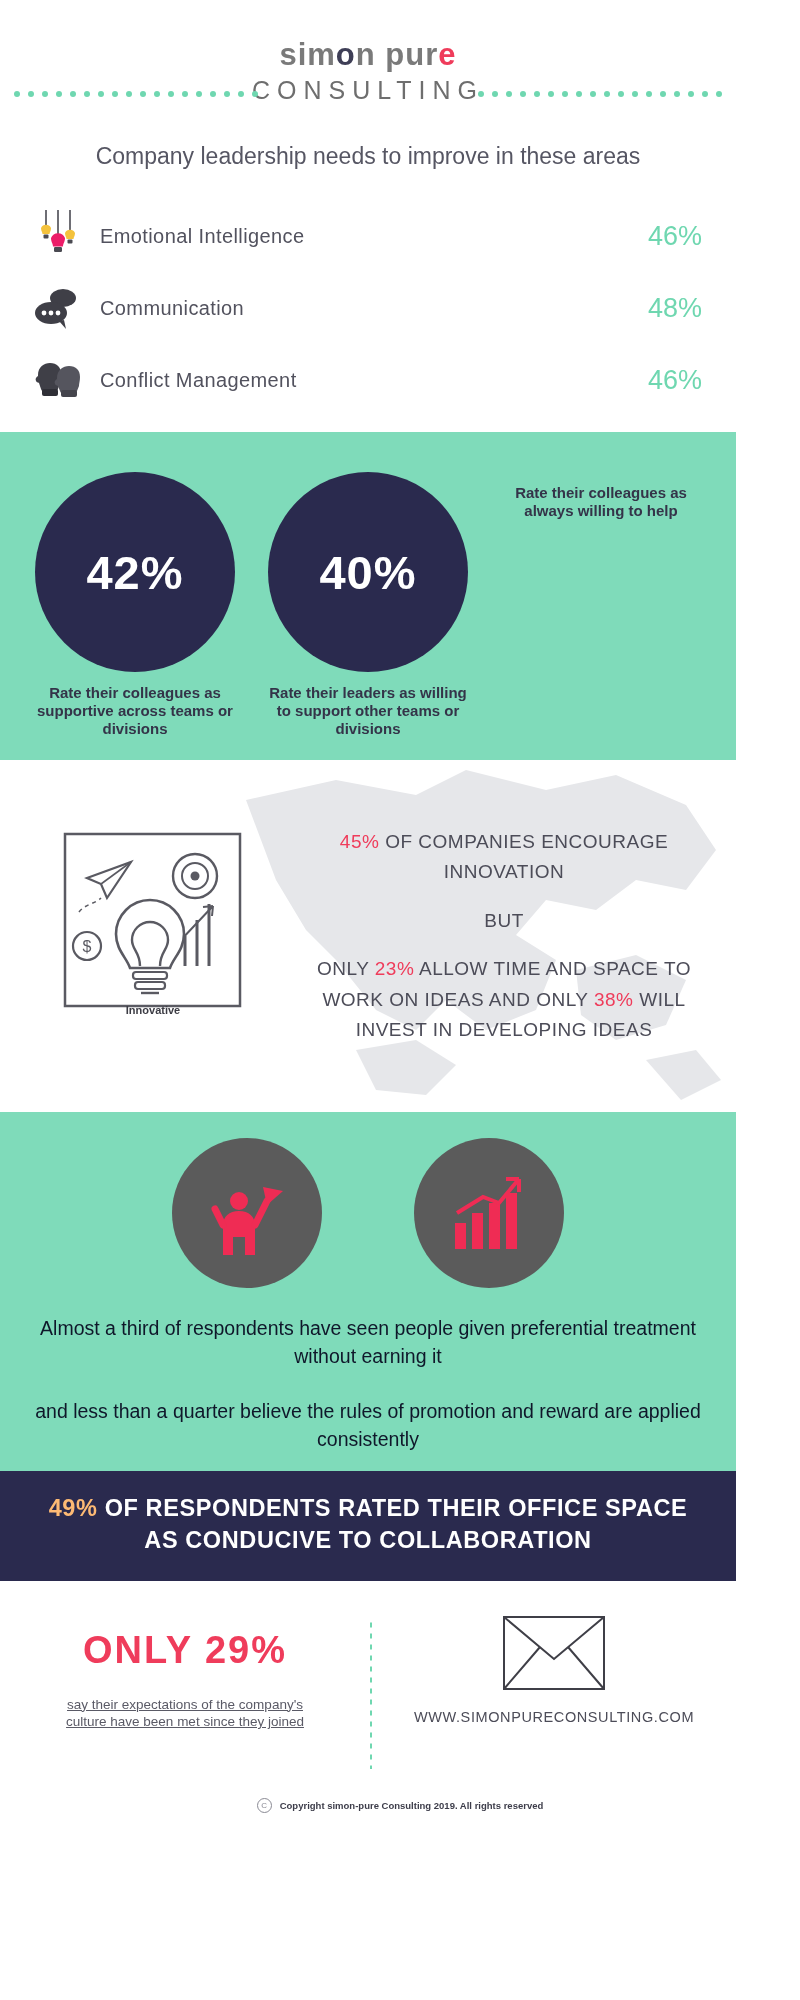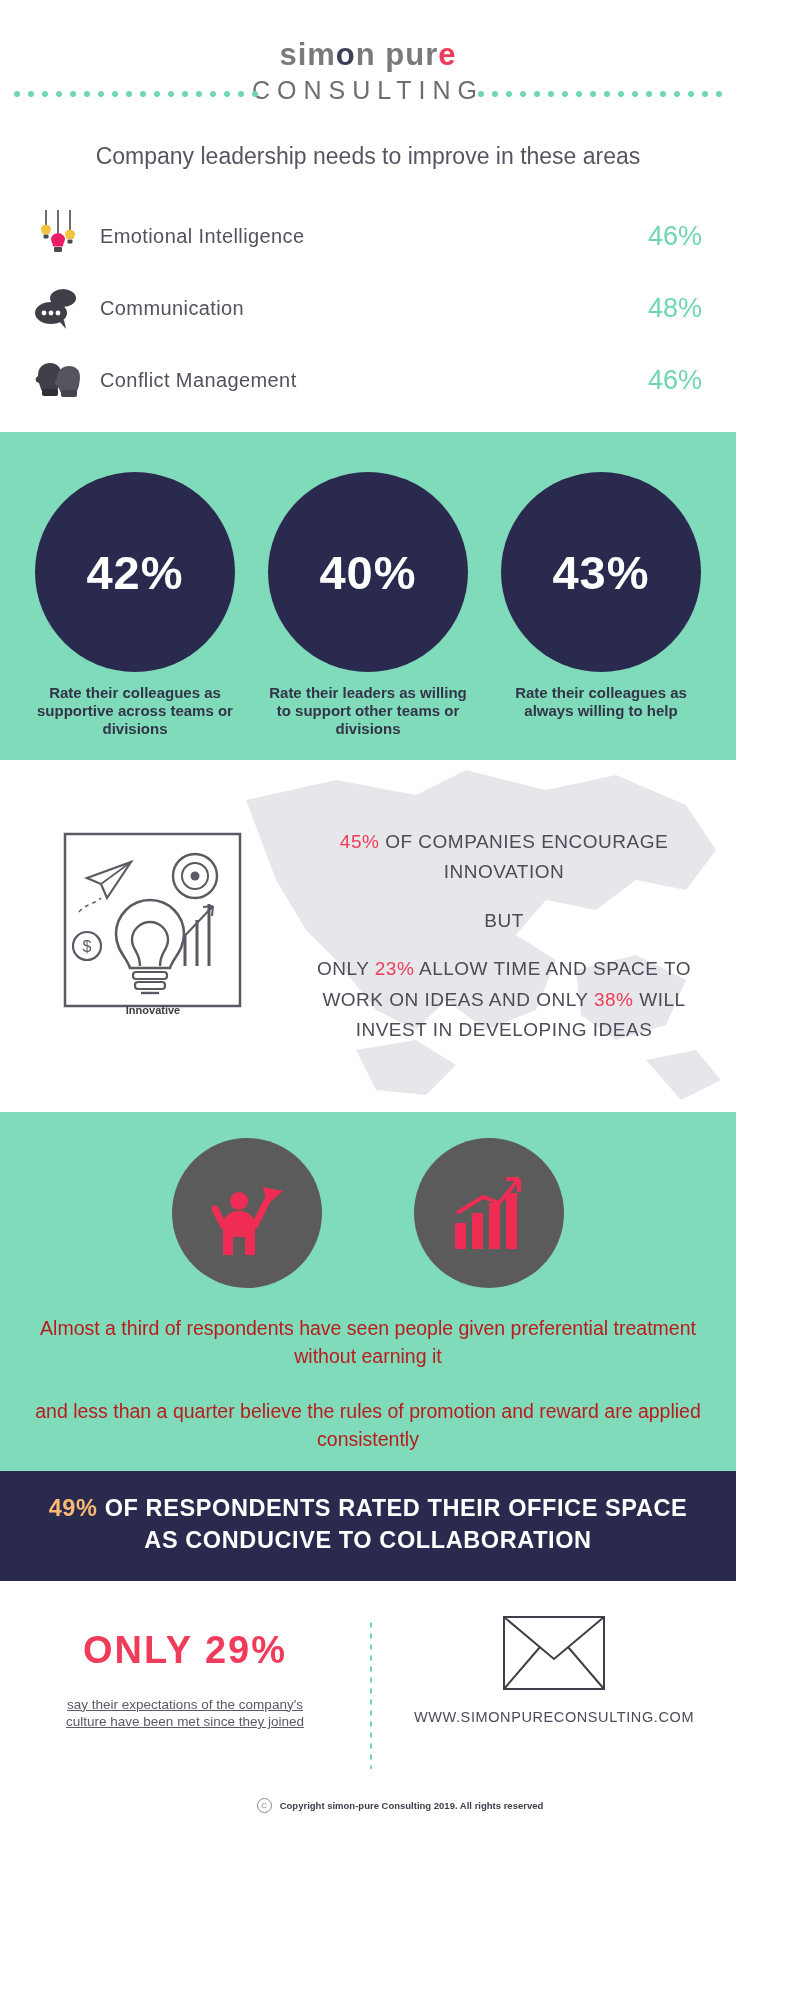--- a/index.html
+++ b/index.html
@@ -194,21 +194,21 @@
     width: 150px;
     height: 150px;
     border-radius: 50%;
     background: #5b5b5b;
     display: flex;
     align-items: center;
     justify-content: center;
   }
   .sec4-text {
     text-align: center;
-    color: #b91c1c;
+    color: #0f172a;
     font-size: 19.5px;
     line-height: 1.45;
     margin-top: 26px;
     padding: 0 24px;
   }
 
   
   .sec5 {
     background: #2a2a4e;
     color: #ffffff;
@@ -409,21 +409,20 @@
     <div class="circles">
       <div class="circle-block">
         <div class="circle">42%</div>
         <div class="circle-caption">Rate their colleagues as supportive across teams or divisions</div>
       </div>
       <div class="circle-block">
         <div class="circle">40%</div>
         <div class="circle-caption">Rate their leaders as willing to support other teams or divisions</div>
       </div>
       <div class="circle-block">
-        <div class="circle">43%</div>
         <div class="circle-caption">Rate their colleagues as always willing to help</div>
       </div>
     </div>
   </div>
 
   <div class="sec3">
     <svg class="map-bg" viewBox="0 0 520 352">
       <g fill="#e6e7ea">
         <path d="M30 40 L120 20 L200 35 L250 10 L330 30 L400 15 L470 45 L500 90 L470 130 L420 120 L380 150 L330 140 L300 175 L340 200 L320 250 L270 270 L230 240 L200 270 L160 250 L120 200 L90 170 L60 120 Z"></path>
         <path d="M360 210 L420 195 L470 220 L450 265 L400 280 L365 255 Z"></path>

